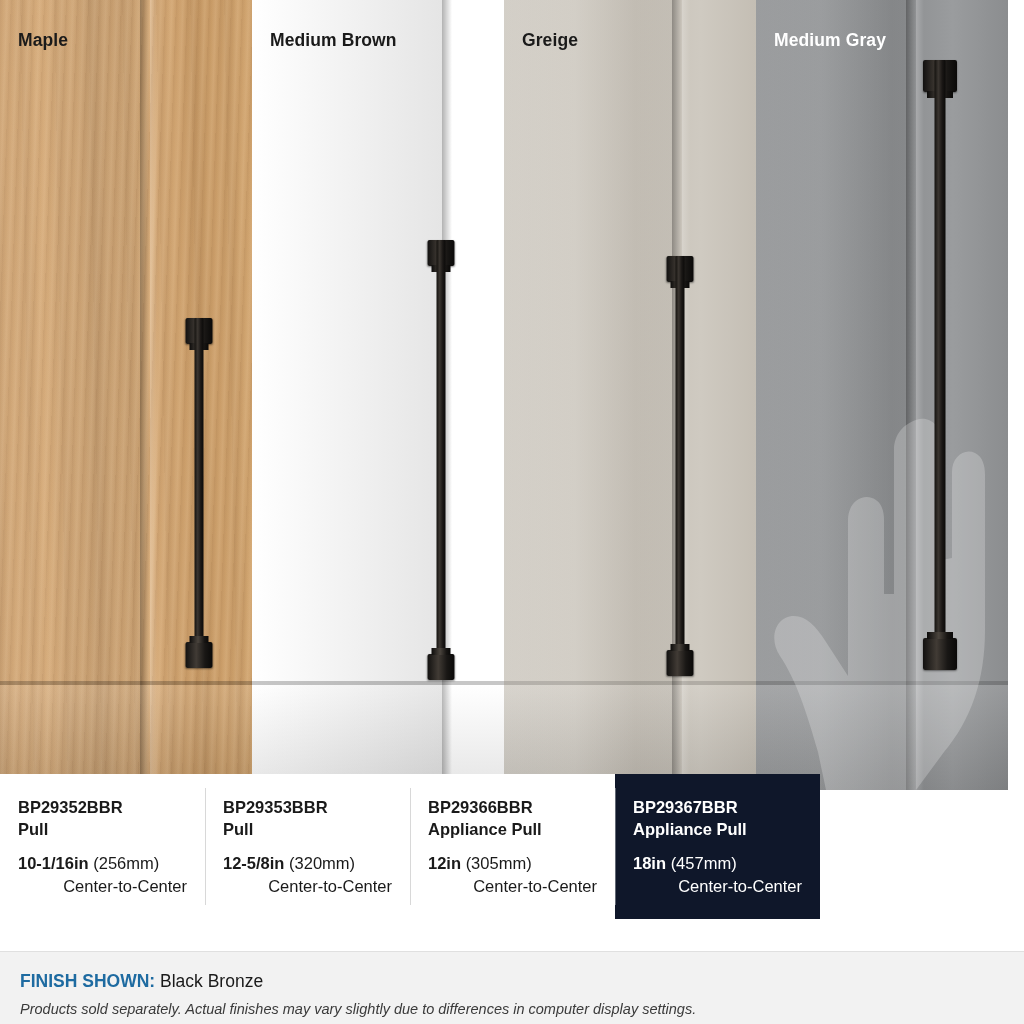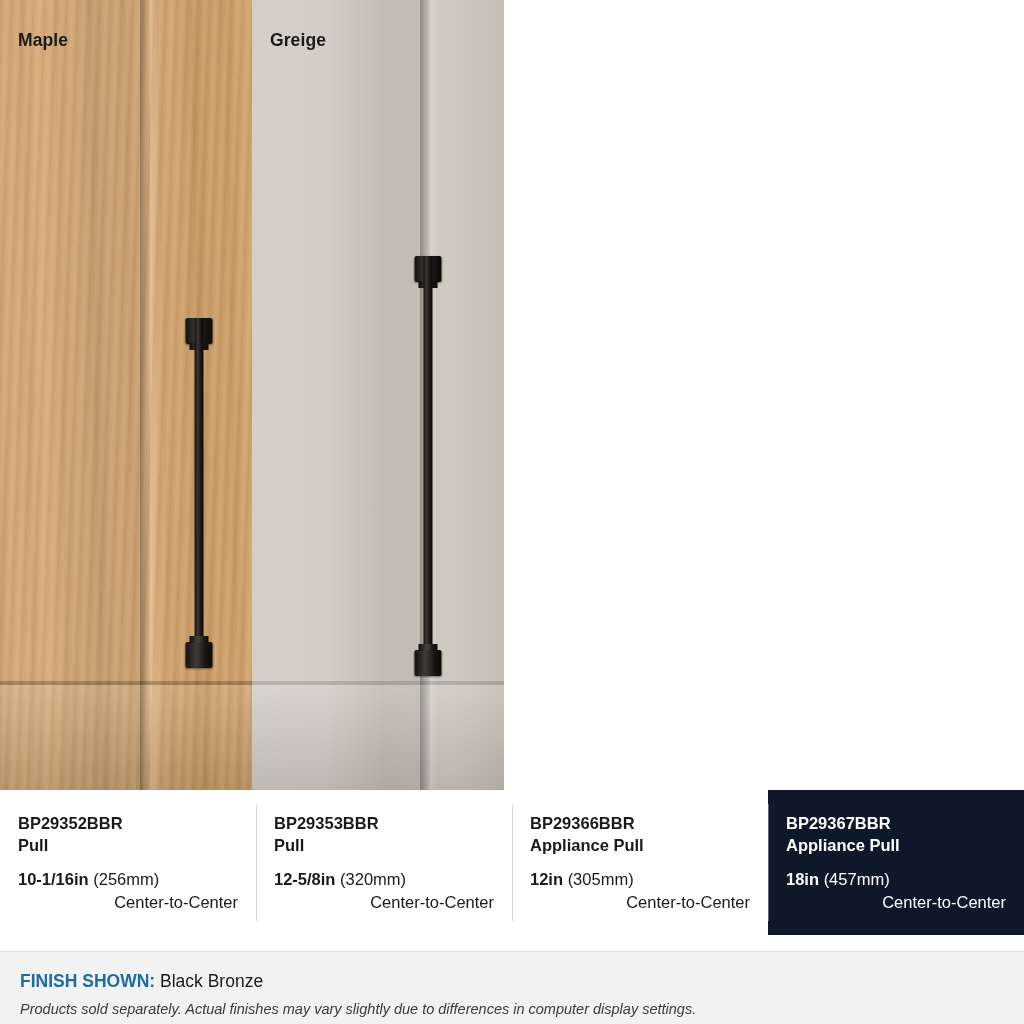--- a/index.html
+++ b/index.html
@@ -163,22 +163,22 @@
     font-size: 17.5px;
     font-weight: bold;
     letter-spacing: 0.1px;
     color: #1a1a1a;
   }
   .panel-title.light { color: #ffffff; }
 
   
   .captions {
     position: absolute;
-    left: 0; top: 790px;
-    width: 1024px;
+    left: 0; top: 774px;
+    width: 820px;
     height: 145px;
     display: flex;
   }
   .caption {
     position: relative;
     width: 256px;
     height: 145px;
     padding: 22px 18px 0 18px;
     box-sizing: border-box;
     background: #ffffff;
@@ -267,20 +267,41 @@
           </div>
         <div class="bar"></div>
         <div class="foot bottom">
             <div class="step"></div>
           </div>
       </div>
 
       <div class="panel-title">Maple</div>
     </div>
 
+    <div class="panel">
+      <div class="bg bg-brown"></div>
+      <div class="stile-left" style="width:190px; background:linear-gradient(90deg, rgba(255,255,255,0.06), rgba(0,0,0,0.10));"></div>
+      <div class="edge-dark" style="left:190px;"></div>
+      <div class="edge-light" style="left:200px;"></div>
+      <div class="rail-bottom"></div>
+      <div class="rail-shade"></div>
+
+      <div class="pull" style="left:75%; top:240px; height:440px; width:28px; margin-left:-14px;">
+        <div class="shadow"></div>
+        <div class="foot top">
+            <div class="step"></div>
+          </div>
+        <div class="bar"></div>
+        <div class="foot bottom">
+            <div class="step"></div>
+          </div>
+      </div>
+
+      <div class="panel-title">Medium Brown</div>
+    </div>
 
     <div class="panel">
       <div class="bg bg-greige"></div>
       <div class="stile-left" style="width:168px; background:linear-gradient(90deg, rgba(255,255,255,0.16), rgba(0,0,0,0.04));"></div>
       <div class="edge-dark" style="left:168px;"></div>
       <div class="edge-light" style="left:178px;"></div>
       <div class="rail-bottom" style="background:rgba(0,0,0,0.14);"></div>
       <div class="rail-shade"></div>
 
       <div class="pull" style="left:70%; top:256px; height:420px; width:28px; margin-left:-14px;">
@@ -290,20 +311,49 @@
           </div>
         <div class="bar"></div>
         <div class="foot bottom">
             <div class="step"></div>
           </div>
       </div>
 
       <div class="panel-title">Greige</div>
     </div>
 
+    <div class="panel">
+      <div class="bg bg-gray"></div>
+      <div class="stile-left" style="width:150px; background:linear-gradient(90deg, rgba(255,255,255,0.12), rgba(0,0,0,0.05));"></div>
+      <div class="edge-dark" style="left:150px;"></div>
+      <div class="edge-light" style="left:160px;"></div>
+      <div class="rail-bottom" style="background:rgba(0,0,0,0.16);"></div>
+      <div class="rail-shade"></div>
+
+      <svg class="hand" viewBox="0 0 230 420">
+        <path d="M150 40 C163 35 176 46 176 62 L176 180 L186 178 L186 92 C186 77 198 68 209 73 C217 77 219 86 219 95 L219 250
+                 C219 300 205 340 178 372 L150 410 L60 410 L52 372
+                 C40 330 30 300 14 276 C2 258 10 236 28 236 C40 236 50 246 60 262
+                 L82 296 L82 140 C82 124 94 114 106 118 C115 121 118 130 118 140 L118 214 L128 214 L128 70
+                 C128 54 138 44 150 40 Z" fill="#ffffff" opacity="0.75"></path>
+      </svg>
+
+      <div class="pull" style="left:73%; top:60px; height:610px; width:34px; margin-left:-17px;">
+        <div class="shadow"></div>
+        <div class="foot top" style="width:34px;height:32px;">
+            <div class="step"></div>
+          </div>
+        <div class="bar" style="width:11px;"></div>
+        <div class="foot bottom" style="width:34px;height:32px;">
+            <div class="step"></div>
+          </div>
+      </div>
+
+      <div class="panel-title light">Medium Gray</div>
+    </div>
   </div>
 
   <div class="captions">
 
     <div class="caption">
       <div class="sku">BP29352BBR</div>
       <div class="type">Pull</div>
       <div class="dim">
         <b>10-1/16in</b>
         <span>(256mm)</span>

